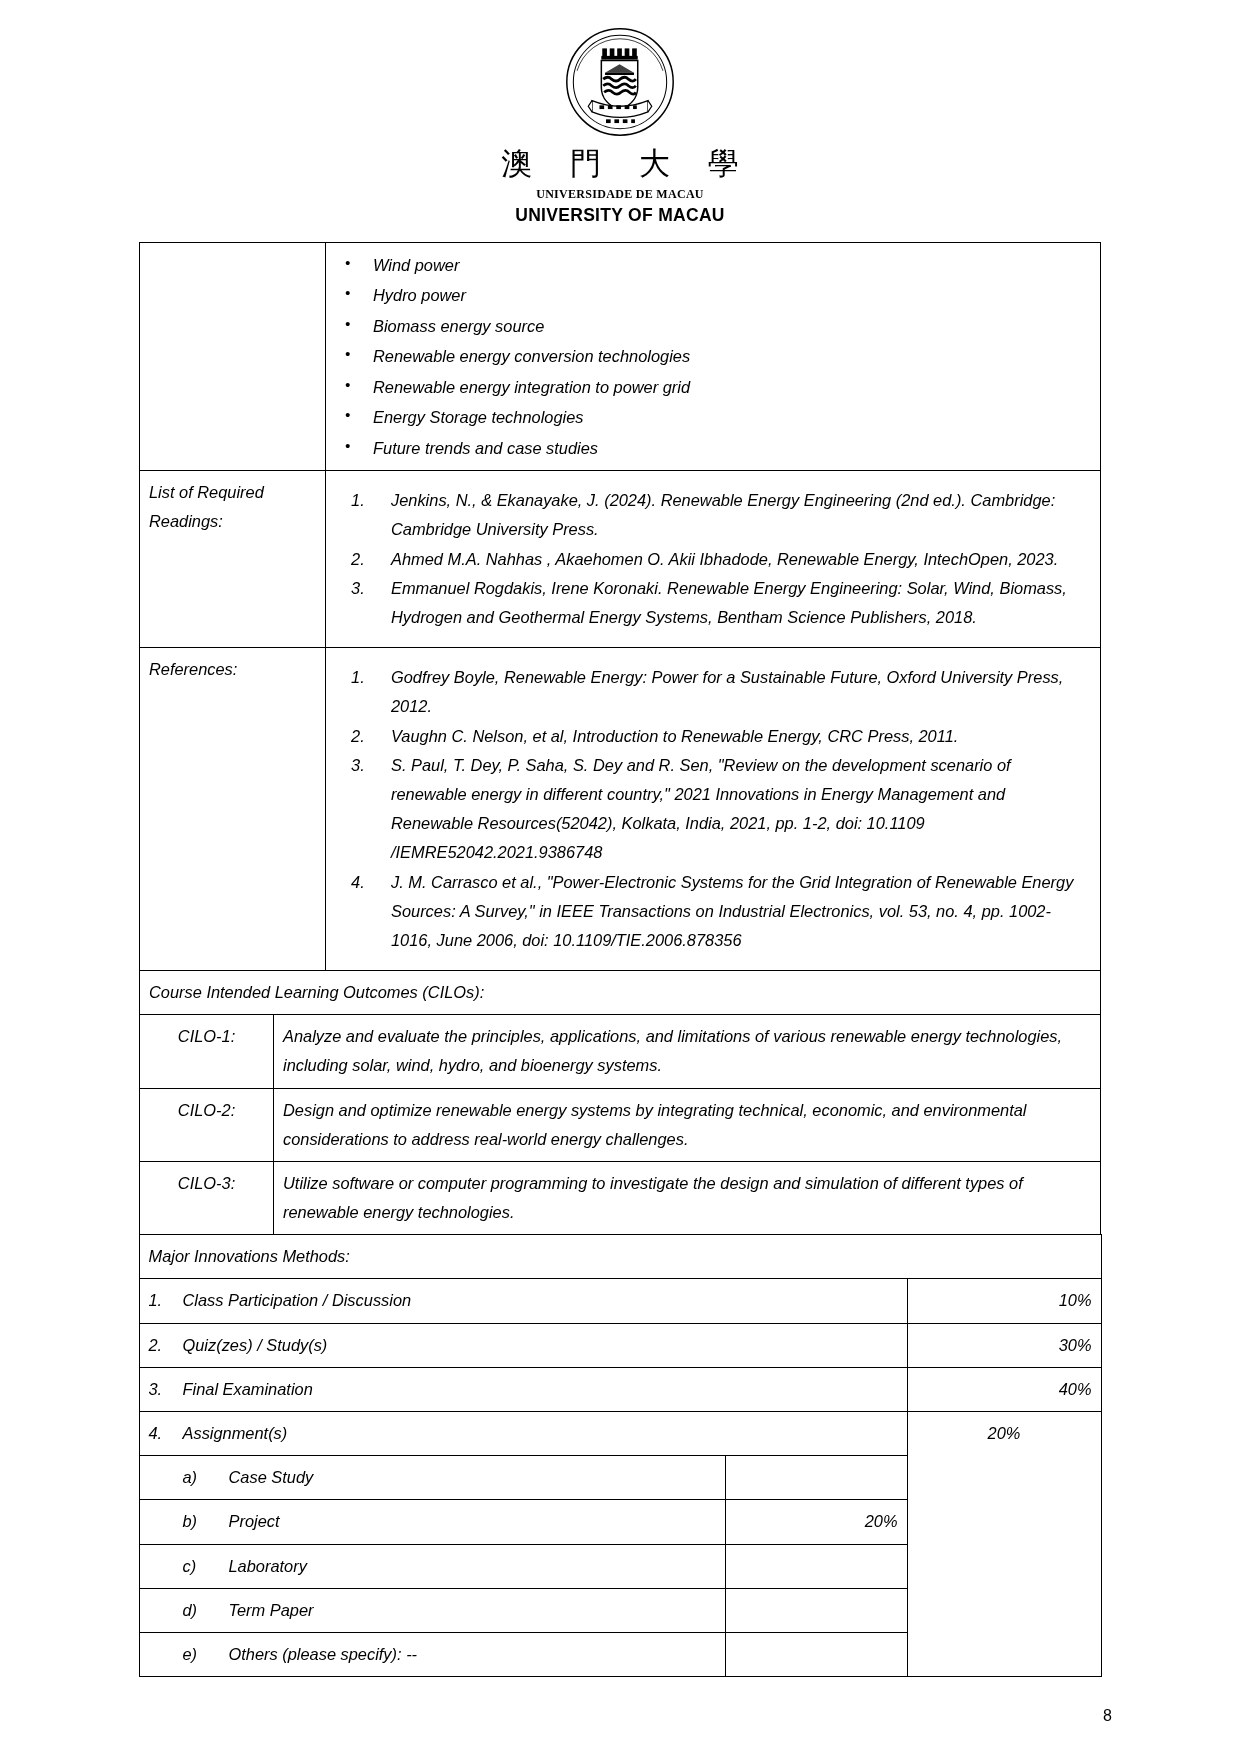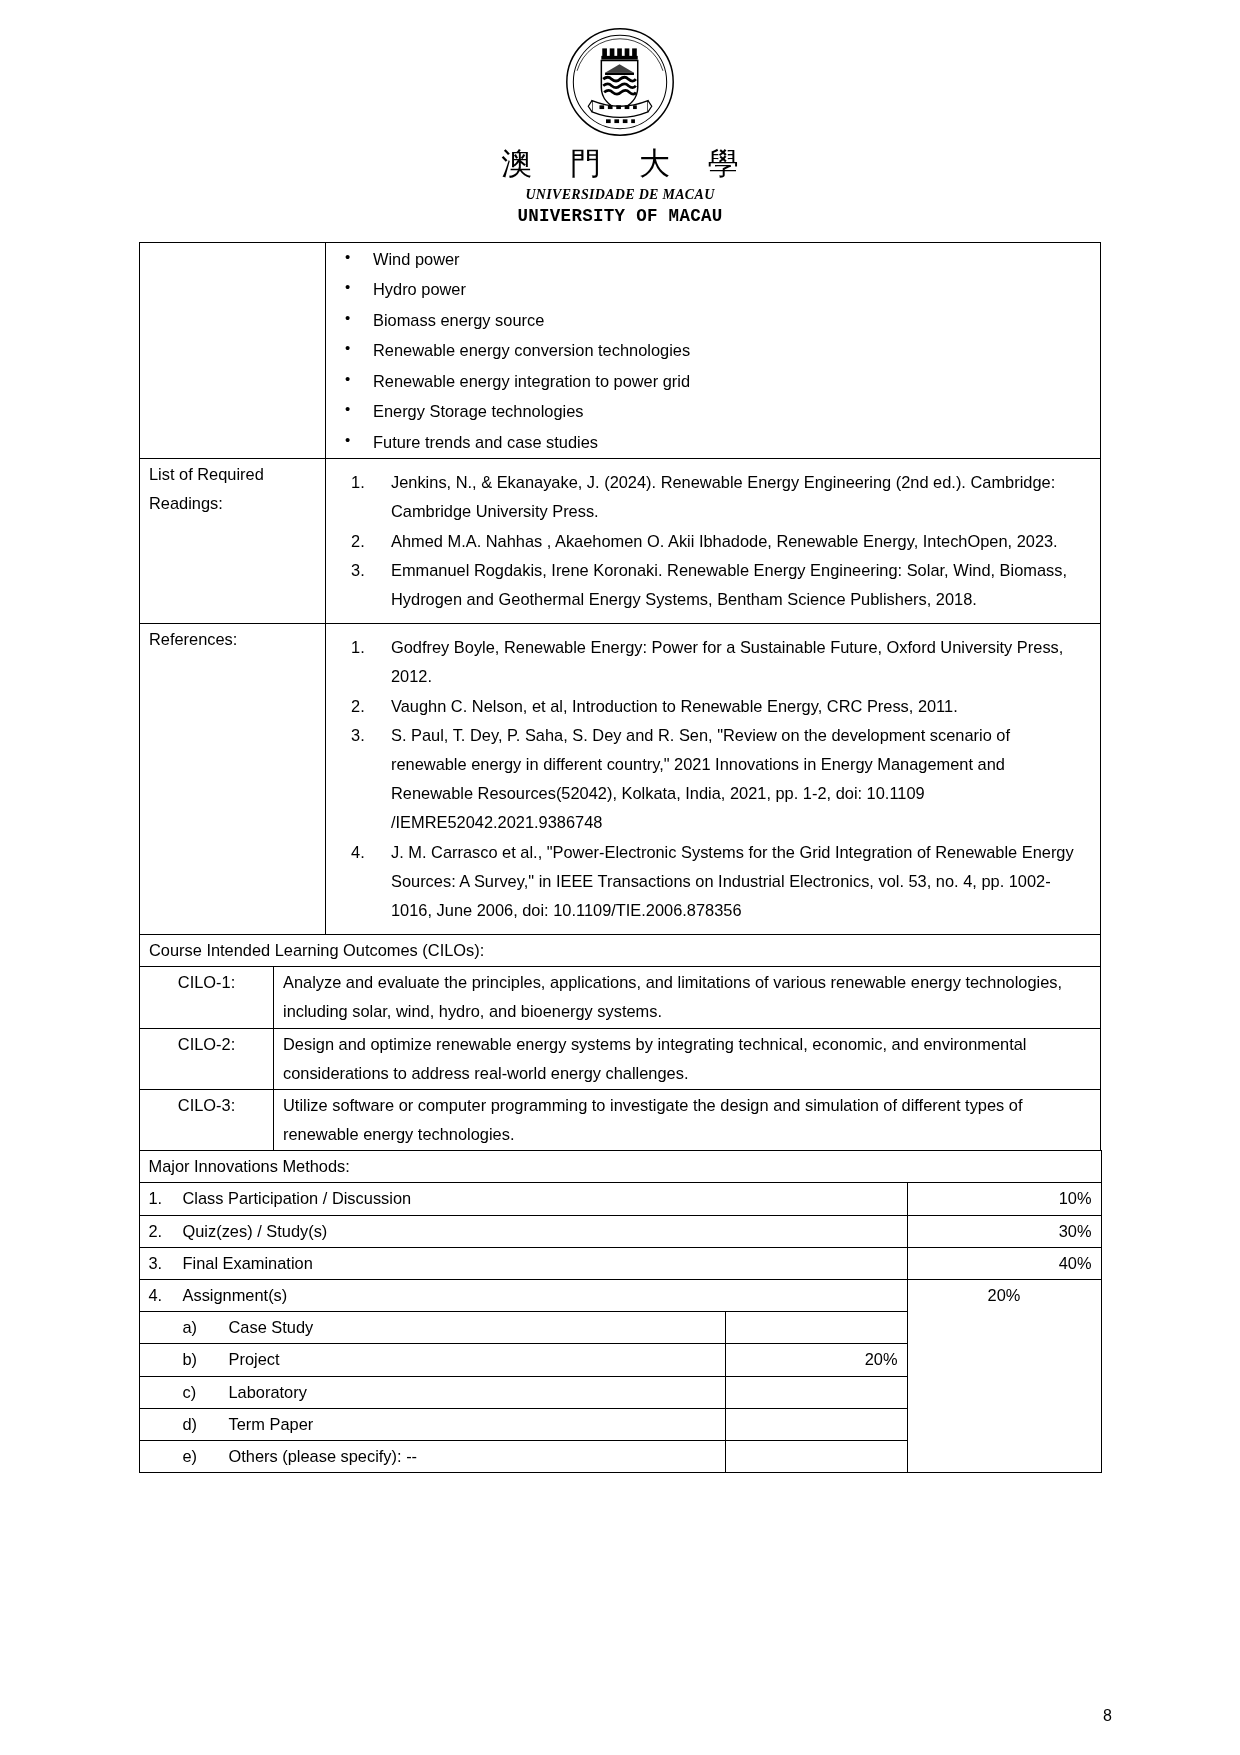--- a/index.html
+++ b/index.html
@@ -40,46 +40,46 @@
     font-size: 31px;
     letter-spacing: 14px;
     font-weight: 500;
     margin-top: 8px;
     line-height: 1.15;
     padding-left: 14px;
   }
   .uni-pt {
     font-family: "Liberation Serif", serif;
     font-weight: bold;
-    font-size: 14px;
+    font-size: 12px;
     letter-spacing: 0.3px;
     margin-top: 5px;
-    font-style: italic;
   }
   .uni-en {
-    font-family: Liberation Mono, monospace;
+    font-family: Liberation Sans, sans-serif;
     font-weight: bold;
     font-size: 17.5px;
     letter-spacing: 0.3px;
     margin-top: 3px;
   }
 
   
   .doc-table {
     border-collapse: collapse;
     width: 962px;
     margin: 16px auto 0 auto;
     table-layout: fixed;
   }
   .doc-table td {
     border: 1.3px solid #000;
     vertical-align: top;
-    padding: 1px 9px;
+    padding: 7px 9px;
     font-size: 16.4px;
     line-height: 1.78;
+    font-style: italic;
   }
   .label-cell {
     vertical-align: middle;
     font-size: 16.4px;
     padding-left: 10px;
   }
 
   
   ul.bullets {
     list-style: none;

